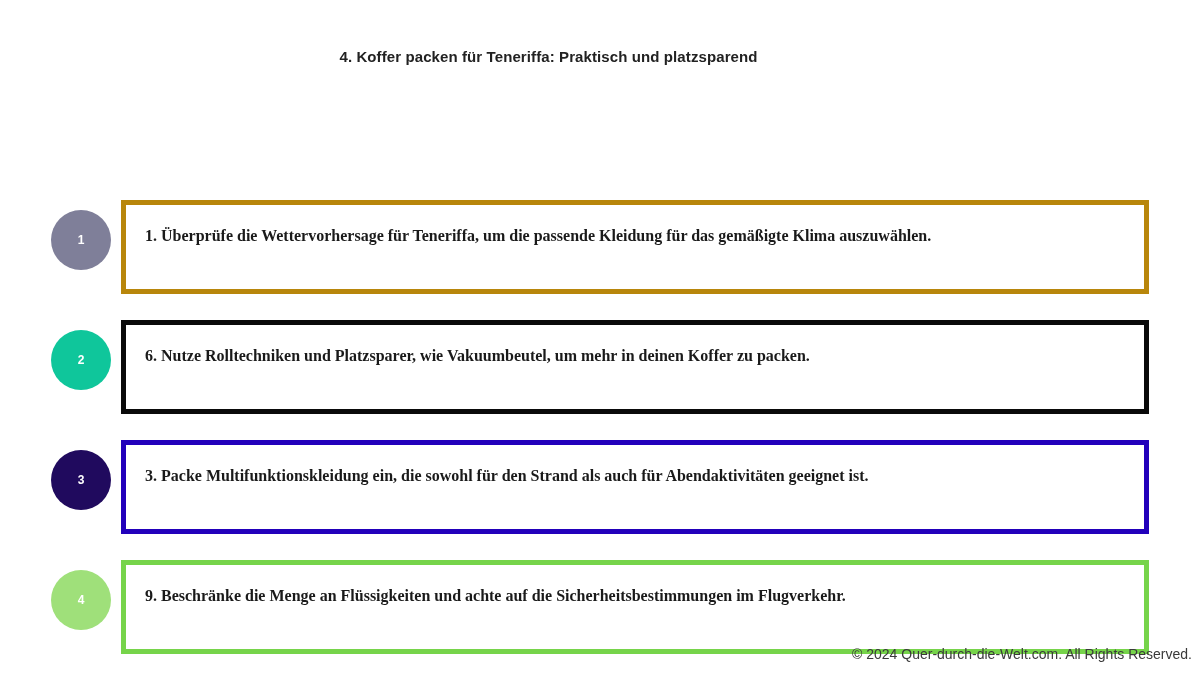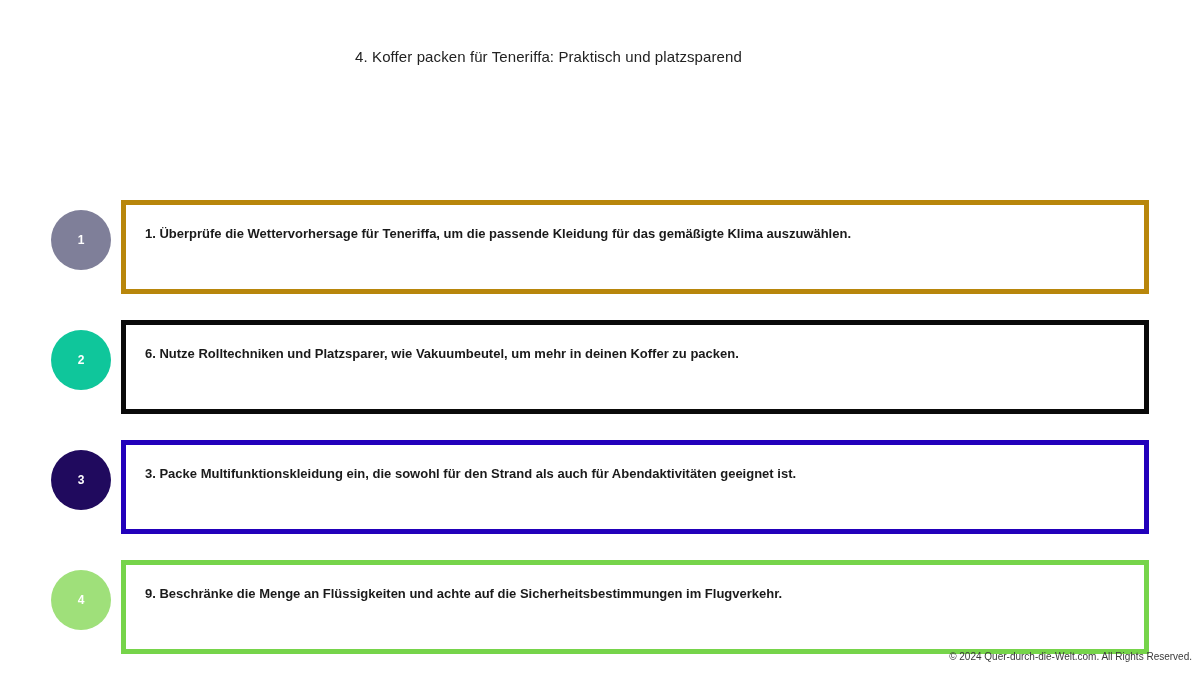--- a/index.html
+++ b/index.html
@@ -14,21 +14,21 @@
     font-family: "Liberation Sans", sans-serif;
     overflow: hidden;
   }
   #page-title {
     position: absolute;
     top: 48px;
     left: 0;
     width: 1097px;
     text-align: center;
     font-size: 15px;
-    font-weight: normal;
+    font-weight: bold;
     color: #222222;
     letter-spacing: 0.1px;
   }
   #steps {
     position: absolute;
     top: 200px;
     left: 0;
     width: 1200px;
   }
   .step-row {
@@ -57,30 +57,31 @@
     width: 1028px;
     height: 94px;
     box-sizing: border-box;
     background: #ffffff;
   }
   .step-text {
     position: absolute;
     left: 19px;
     top: 20px;
     right: 18px;
-    font-size: 13px;
+    font-size: 16px;
     font-weight: bold;
     color: #1a1a1a;
     line-height: 1.35;
+    font-family: Liberation Serif, serif;
   }
   #footer {
     position: absolute;
     right: 8px;
     bottom: 18px;
-    font-size: 10px;
+    font-size: 14px;
     color: #3a3a3a;
     white-space: nowrap;
   }
 </style>
 </head>
 <body>
 
 <div id="page-title">4. Koffer packen für Teneriffa: Praktisch und platzsparend</div>
 
 <div id="steps">

